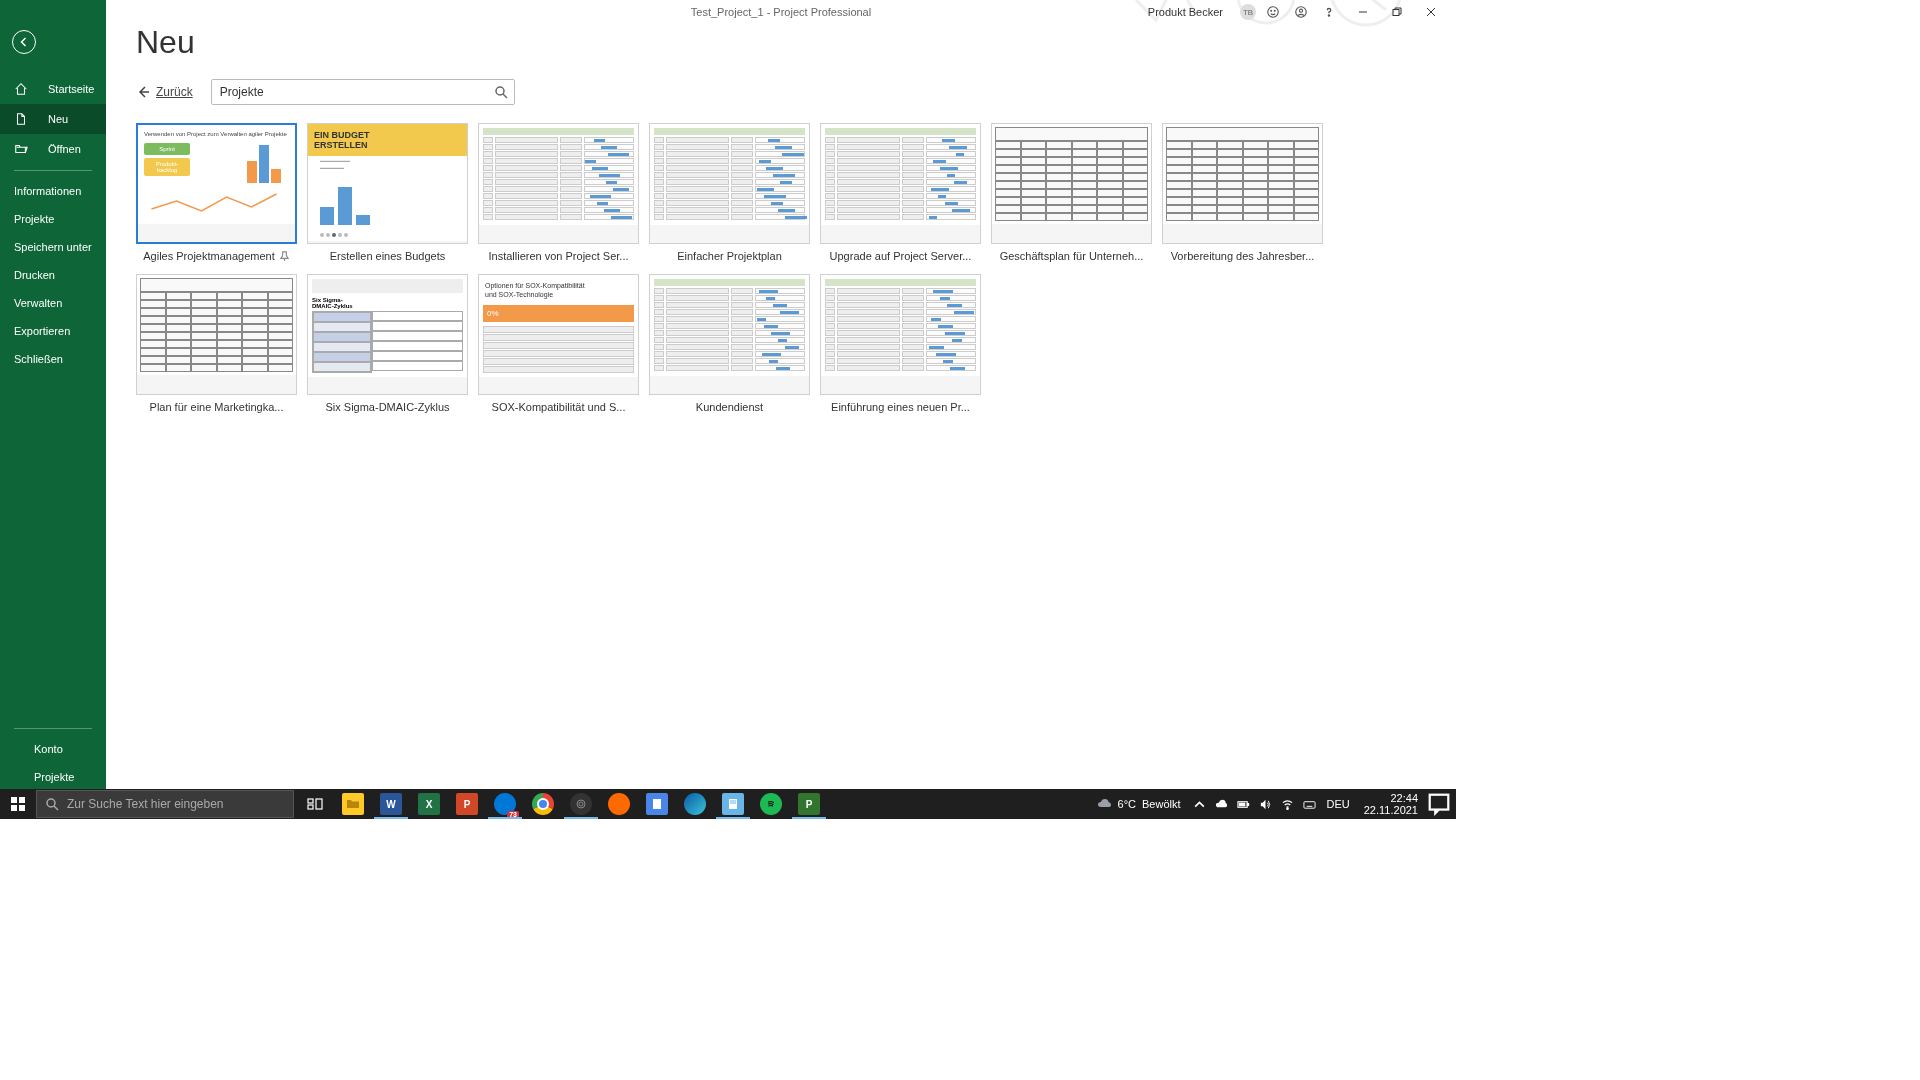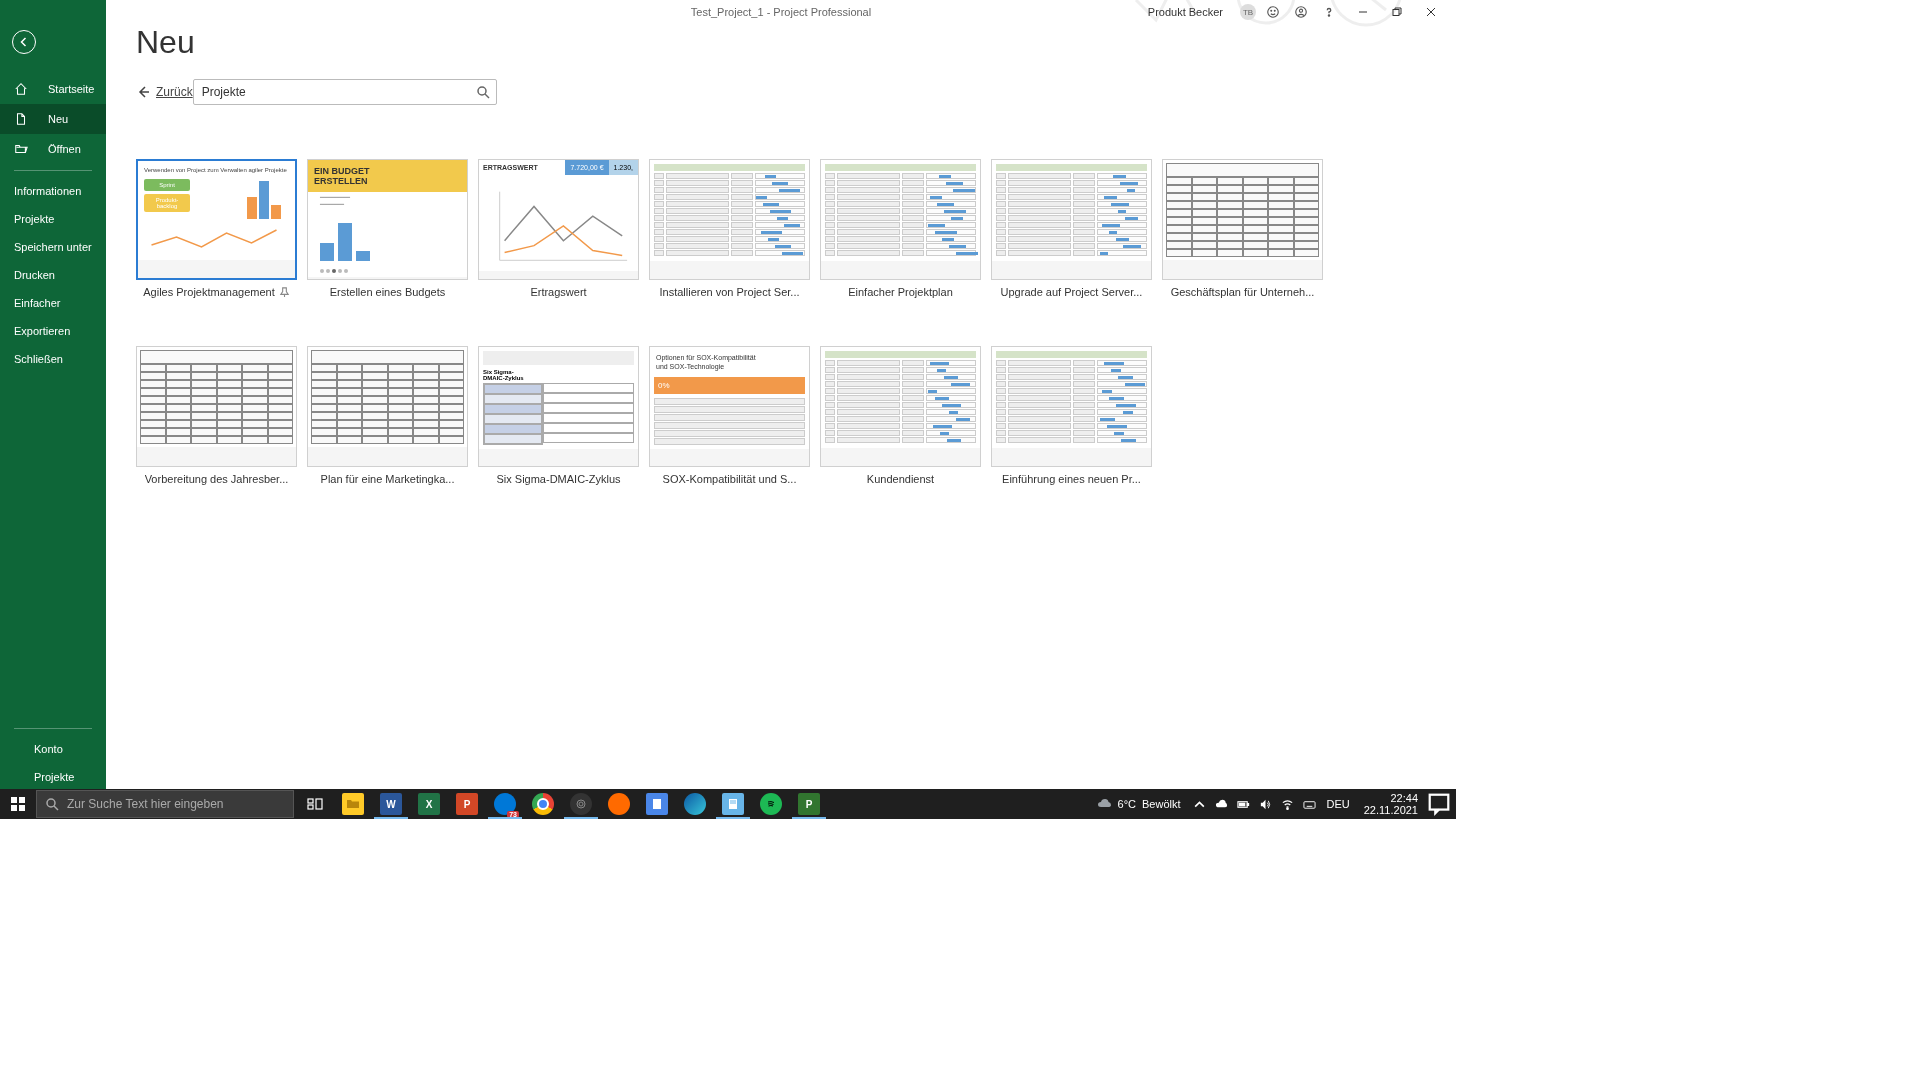--- a/index.html
+++ b/index.html
@@ -28,31 +28,31 @@
     .sidebar-item.active { background: #0a4c29; }
     .sidebar-item svg { width: 14px; height: 14px; flex-shrink: 0; }
     .sidebar-divider { height: 1px; background: rgba(255,255,255,0.3); margin: 6px 14px; }
     .sidebar-spacer { flex: 1; }
     .sidebar-secondary { }
     .sidebar-item.bottom { padding: 8px 14px 8px 34px; }
     
     
     .main { flex: 1; padding: 24px 30px 20px 30px; overflow: hidden; }
     .page-title { font-size: 32px; font-weight: 300; color: #333; margin-bottom: 18px; }
-    .search-row { display: flex; align-items: center; margin-bottom: 18px; }
+    .search-row { display: flex; align-items: center; gap: 18px; margin-bottom: 18px; }
     .back-link { display: flex; align-items: center; gap: 6px; font-size: 12px; color: #444; cursor: pointer; }
     .back-link svg { width: 14px; height: 14px; }
     .back-link-text { text-decoration: underline; }
     .search-box { display: flex; align-items: center; border: 1px solid #bbb; border-radius: 2px; width: 304px; height: 26px; padding: 0 6px 0 8px; }
     .search-input { flex: 1; border: none; outline: none; font-size: 12px; color: #333; }
     .search-icon { width: 14px; height: 14px; color: #666; cursor: pointer; }
     
     
     .template-grid { display: flex; flex-wrap: wrap; gap: 10px 10px; }
-    .template-card { width: 161px; cursor: pointer; margin-top: 36px; }
+    .template-card { width: 161px; cursor: pointer; }
     .template-card.selected .template-thumb { border: 2px solid #2b7cd3; }
     .template-thumb { width: 161px; height: 121px; background: #f5f5f5; border: 1px solid #d0d0d0; overflow: hidden; position: relative; }
     .template-label-row { display: flex; align-items: center; justify-content: center; gap: 4px; padding: 6px 2px 2px; }
     .template-label { font-size: 11px; color: #333; text-align: center; white-space: nowrap; overflow: hidden; text-overflow: ellipsis; }
     .pin-icon { width: 11px; height: 11px; color: #888; }
     
     .thumb1 { padding: 6px; background: #fff; font-size: 7px; color: #666; }
     .thumb1 .hdr { font-size: 6px; color: #444; margin-bottom: 6px; }
     .thumb1 .boxes { display: flex; gap: 4px; }
     .thumb1 .lbox { width: 46px; }
@@ -217,21 +217,21 @@
     <div class="sidebar-item sidebar-secondary">
         <span>Projekte</span>
       </div>
     <div class="sidebar-item sidebar-secondary">
         <span>Speichern unter</span>
       </div>
     <div class="sidebar-item sidebar-secondary">
         <span>Drucken</span>
       </div>
     <div class="sidebar-item sidebar-secondary">
-        <span>Einfacher</span>
+        <span>Verwalten</span>
       </div>
     <div class="sidebar-item sidebar-secondary">
         <span>Exportieren</span>
       </div>
     <div class="sidebar-item sidebar-secondary">
         <span>Schließen</span>
       </div>
     <div class="sidebar-spacer"></div>
     <div class="sidebar-divider"></div>
     <div class="sidebar-item bottom">
@@ -309,41 +309,20 @@
                 <span class="dot"></span>
                 <span class="dot"></span>
                 <span class="dot" style="background:#666"></span>
                 <span class="dot"></span>
                 <span class="dot"></span>
               </div>
             </div>
           </div>
     <div class="template-label-row">
       <span class="template-label">Erstellen eines Budgets</span>
-
-    </div>
-        </div>
-        <div class="template-card">
-    <div class="template-thumb">
-            <div class="thumb3">
-              <div class="hdr3">
-                <span class="lbl">ERTRAGSWERT</span>
-                <span class="v1">7.720,00 €</span>
-                <span class="v2">1.230,</span>
-              </div>
-              <div class="chart3"><svg viewBox="0 0 150 90">
-                  <line x1="15" y1="10" x2="15" y2="80" stroke="#ccc"></line>
-                  <line x1="15" y1="80" x2="145" y2="80" stroke="#ccc"></line>
-                  <polyline points="20,60 50,25 80,60 110,35 140,55" fill="none" stroke="#888" stroke-width="1.5"></polyline>
-                  <polyline points="20,72 50,65 80,45 110,70 140,75" fill="none" stroke="#f2994a" stroke-width="1.5"></polyline>
-                </svg></div>
-            </div>
-          </div>
-    <div class="template-label-row">
-      <span class="template-label">Ertragswert</span>
 
     </div>
         </div>
         <div class="template-card">
     <div class="template-thumb">
             <div class="thumb-gantt">
               <div class="hdr-row"></div>
               <div class="row">
                 <div class="cell c1"></div>
                 <div class="cell c2"></div>

